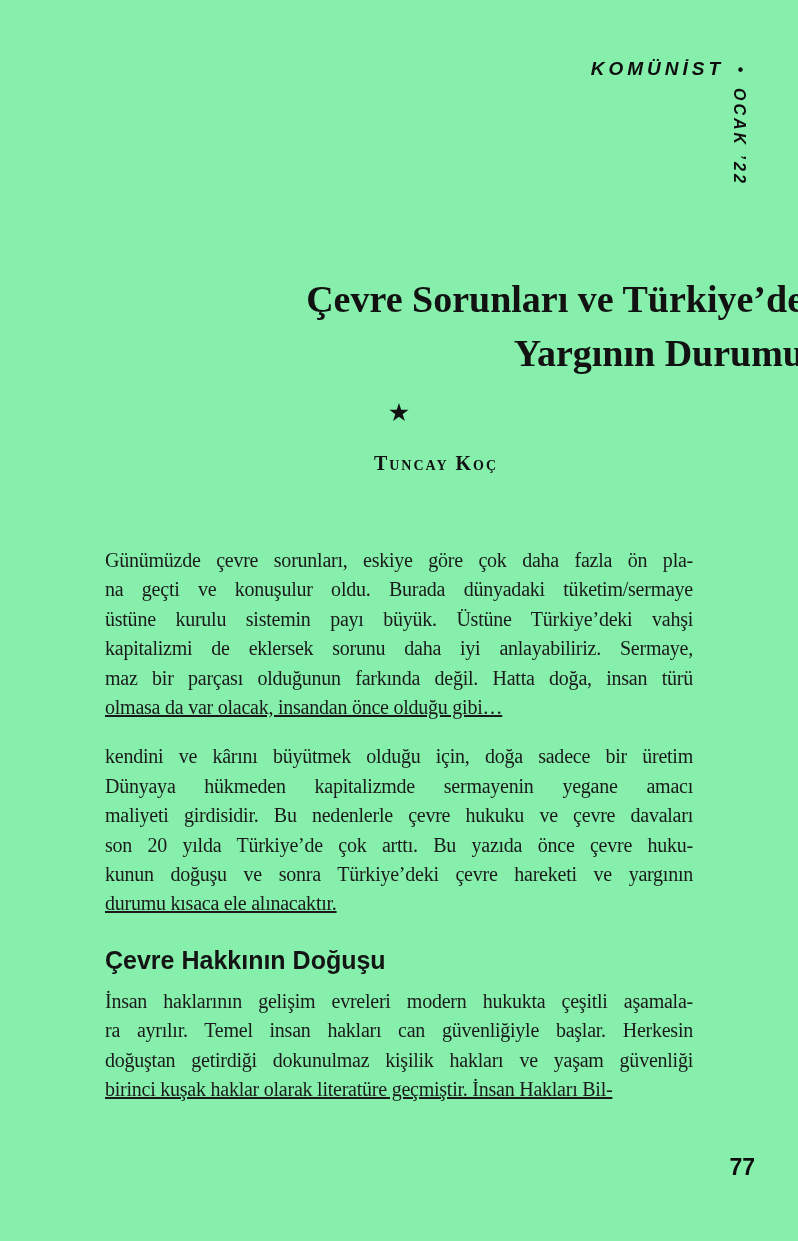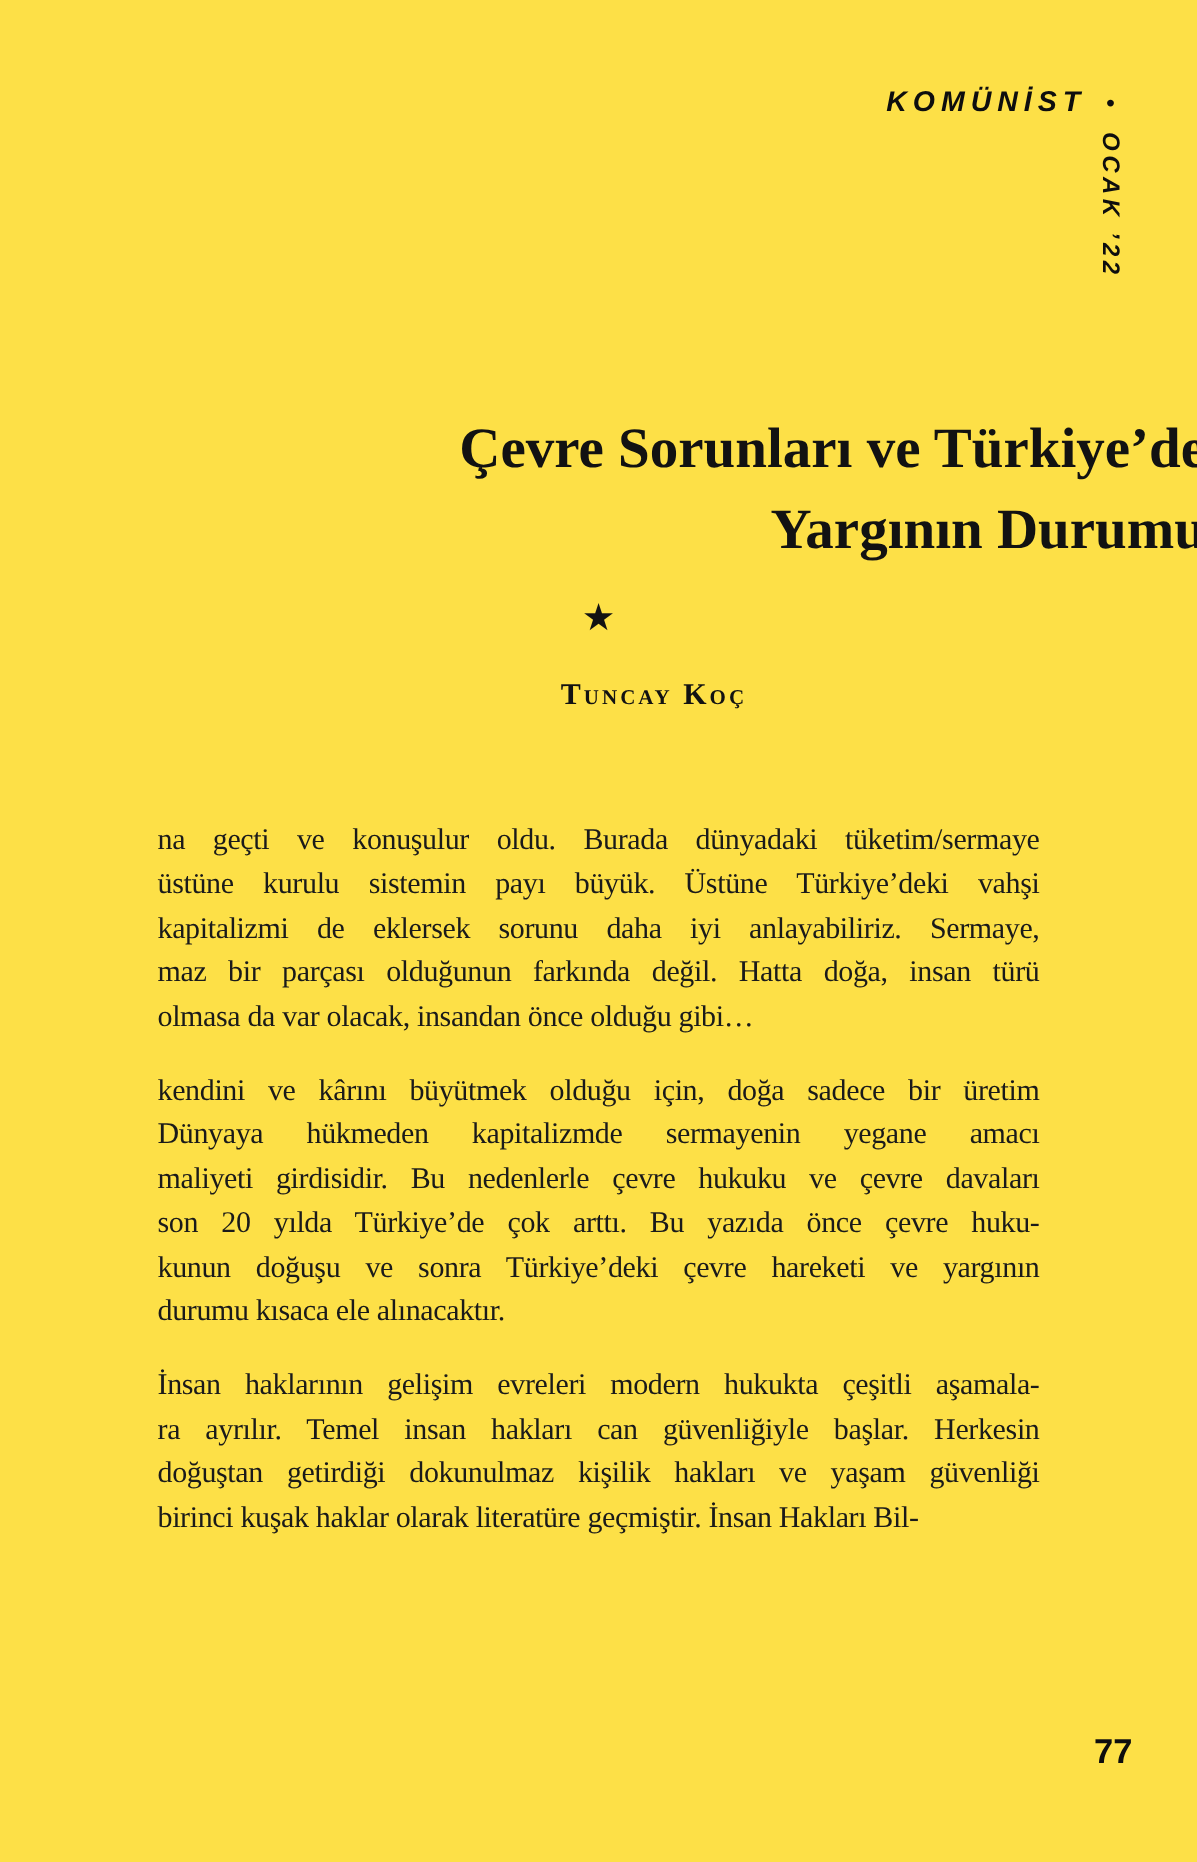--- a/index.html
+++ b/index.html
@@ -1,20 +1,20 @@
 <!DOCTYPE html>
 <html lang="tr"><head>
 <meta charset="utf-8">
 <style>
   html, body { margin: 0; padding: 0; background: #ffffff; }
   .page {
     position: relative;
     width: 798px;
     height: 1241px;
-    background: #fde047;
+    background: #86efac;
     color: #161616;
     font-family: "Liberation Serif", serif;
     overflow: hidden;
   }
   
   .masthead {
     position: absolute;
     top: 58px;
     right: 55px;
     font-family: "Liberation Sans", sans-serif;
@@ -80,21 +80,21 @@
     left: 105px;
     top: 546px;
     width: 588px;
     font-size: 20px;
     line-height: 29.4px;
     letter-spacing: -0.012em;
     color: #1a1a1a;
   }
   .para { margin: 0 0 20px 0; }
   .body-line { text-align: justify; text-align-last: justify; }
-  .body-line.last { text-align-last: left; }
+  .body-line.last { text-align-last: left; text-decoration: underline; }
   .section-heading {
     font-family: "Liberation Sans", sans-serif;
     font-weight: 600;
     font-size: 25px;
     line-height: 30px;
     letter-spacing: 0;
     margin: 26px 0 12px 0;
     color: #141414;
   }
   .page-number {
@@ -124,34 +124,36 @@
     <span>Çevre Sorunları ve Türkiye’de</span><br>
     <span>Yargının Durumu</span>
   </h1>
 
   <div class="star-divider">★</div>
 
   <div class="author">Tuncay Koç</div>
 
   <div class="body-column">
     <div class="para">
+        <div class="body-line">Günümüzde çevre sorunları, eskiye göre çok daha fazla ön pla-</div>
         <div class="body-line">na geçti ve konuşulur oldu. Burada dünyadaki tüketim/sermaye</div>
         <div class="body-line">üstüne kurulu sistemin payı büyük. Üstüne Türkiye’deki vahşi</div>
         <div class="body-line">kapitalizmi de eklersek sorunu daha iyi anlayabiliriz. Sermaye,</div>
         <div class="body-line">maz bir parçası olduğunun farkında değil. Hatta doğa, insan türü</div>
         <div class="body-line last">olmasa da var olacak, insandan önce olduğu gibi…</div>
       </div>
     <div class="para">
         <div class="body-line">kendini ve kârını büyütmek olduğu için, doğa sadece bir üretim</div>
         <div class="body-line">Dünyaya hükmeden kapitalizmde sermayenin yegane amacı</div>
         <div class="body-line">maliyeti girdisidir. Bu nedenlerle çevre hukuku ve çevre davaları</div>
         <div class="body-line">son 20 yılda Türkiye’de çok arttı. Bu yazıda önce çevre huku-</div>
         <div class="body-line">kunun doğuşu ve sonra Türkiye’deki çevre hareketi ve yargının</div>
         <div class="body-line last">durumu kısaca ele alınacaktır.</div>
       </div>
+    <h2 class="section-heading">Çevre Hakkının Doğuşu</h2>
     <div class="para">
         <div class="body-line">İnsan haklarının gelişim evreleri modern hukukta çeşitli aşamala-</div>
         <div class="body-line">ra ayrılır. Temel insan hakları can güvenliğiyle başlar. Herkesin</div>
         <div class="body-line">doğuştan getirdiği dokunulmaz kişilik hakları ve yaşam güvenliği</div>
         <div class="body-line last">birinci kuşak haklar olarak literatüre geçmiştir. İnsan Hakları Bil-</div>
       </div>
   </div>
 
   <div class="page-number">77</div>
 

